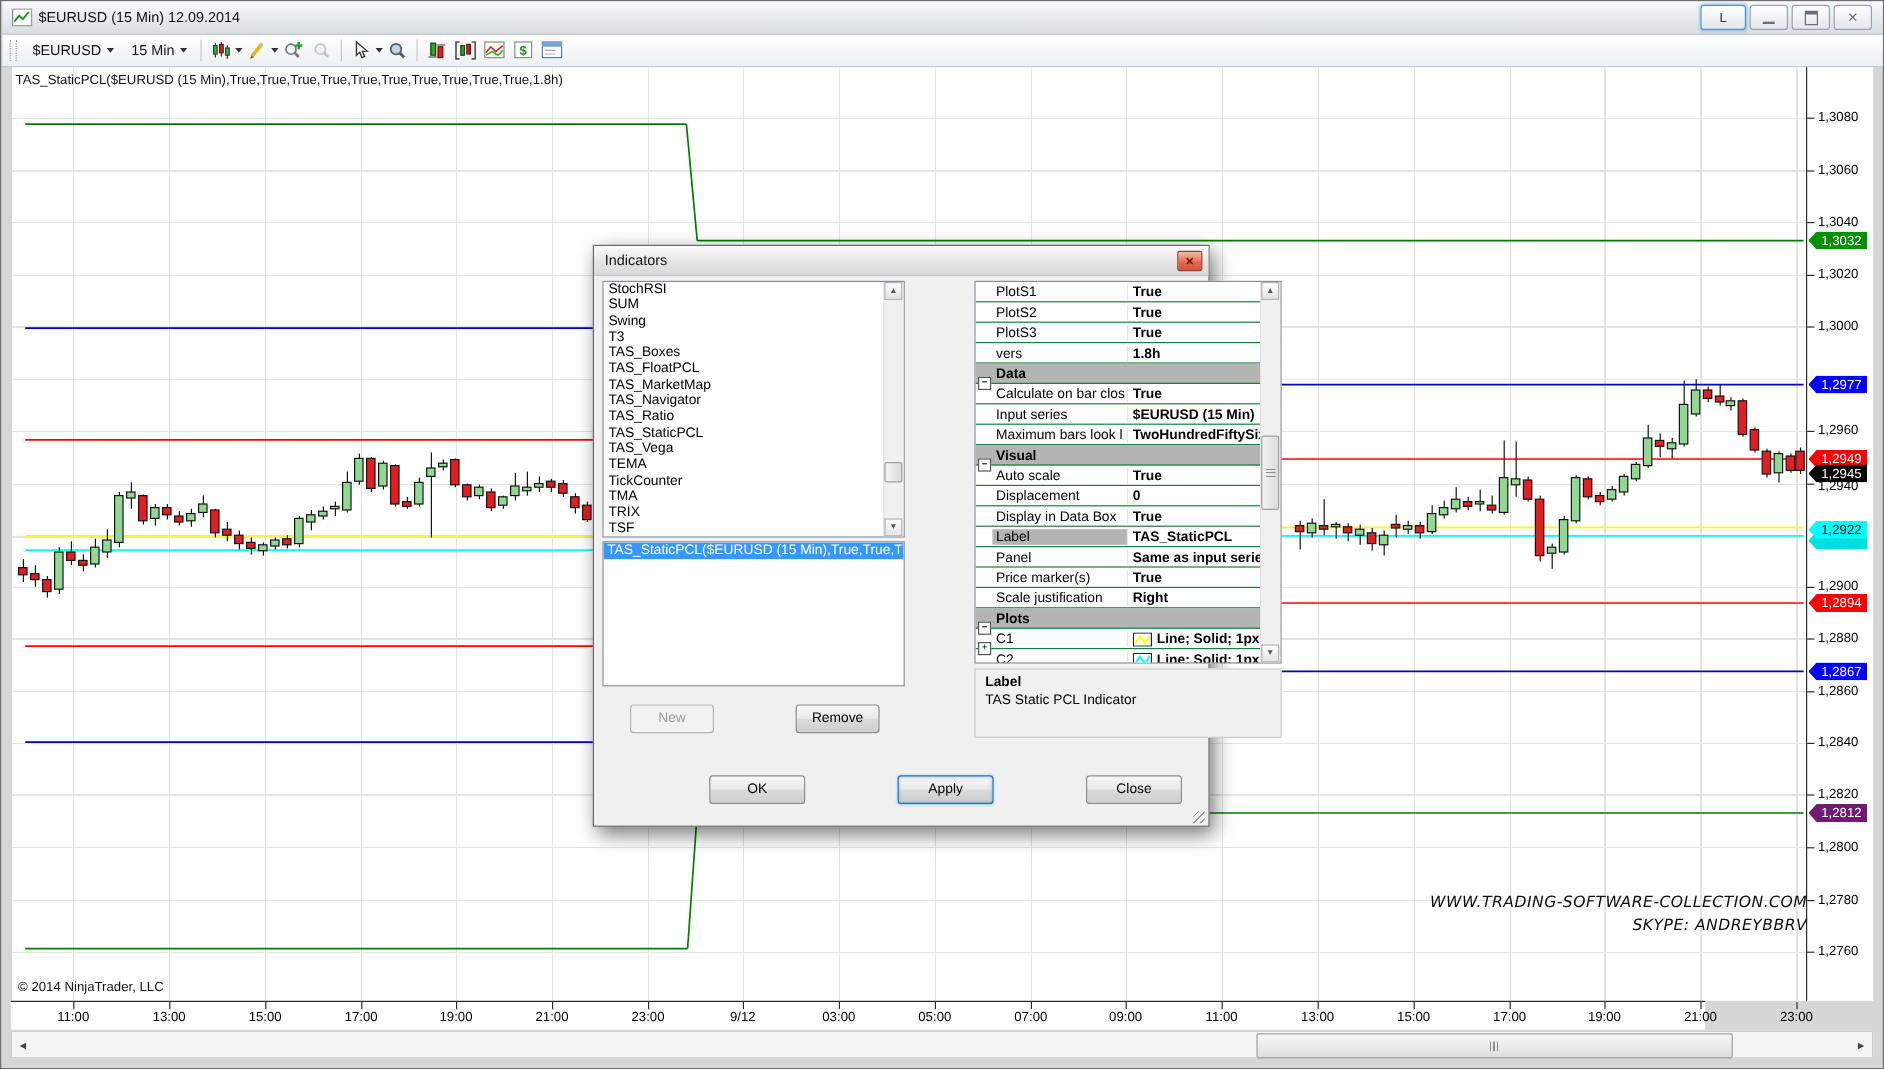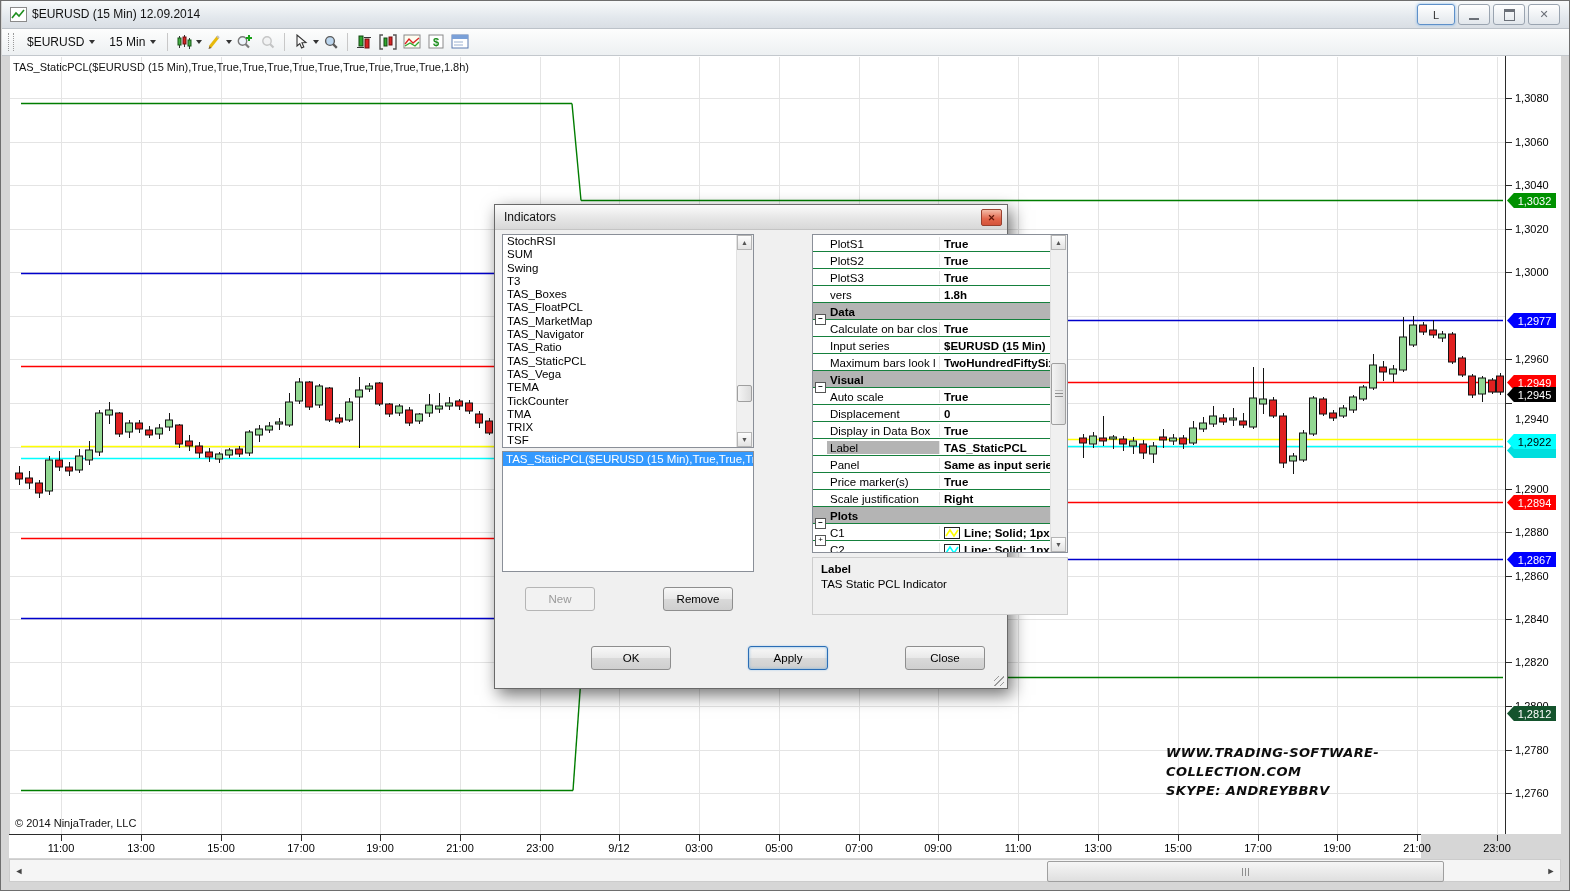--- a/index.html
+++ b/index.html
@@ -17,21 +17,21 @@
   .toolbar{left:1px;top:28px;width:1568px;height:27px;background:linear-gradient(#fdfdfd,#edf0f2);border-bottom:1px solid #c3c8cd;display:flex;align-items:center;padding-left:5px;box-sizing:border-box;}
   .grip{width:4px;height:18px;border-left:1px dotted #9a9a9a;border-right:1px dotted #9a9a9a;margin:0 6px 0 1px;}
   .tb-drop{display:flex;align-items:center;gap:5px;padding:3px 7px;font-size:12px;color:#111;}
   .caret{width:0;height:0;border-left:3px solid transparent;border-right:3px solid transparent;border-top:4px solid #333;}
   .tb-sep{width:1px;height:18px;background:#c8c8c8;margin:0 4px;}
   .tb-btn{width:24px;height:22px;display:flex;align-items:center;justify-content:center;}
   
   .chart-bg{left:9px;top:55px;width:1495px;height:778px;background:#fff;z-index:1;}
   #chart-svg{left:0;top:0;z-index:4;pointer-events:none;}
   .ind-label{left:12px;top:60px;font-size:11px;color:#111;z-index:6;white-space:nowrap;}
-  .watermark{left:1165px;top:742px;width:340px;text-align:left;font-weight:bold;font-style:italic;font-size:13px;line-height:19px;letter-spacing:0.4px;color:#0d0d0d;z-index:6;font-family:"DejaVu Sans",sans-serif;}
+  .watermark{left:1165px;top:742px;width:340px;text-align:right;font-weight:normal;font-style:italic;font-size:13px;line-height:19px;letter-spacing:0.4px;color:#0d0d0d;z-index:6;font-family:"DejaVu Sans",sans-serif;}
   .copyright{left:14px;top:816px;font-size:11px;color:#111;z-index:6;}
   
   .price-axis{left:1504px;top:55px;width:56px;height:778px;background:#fff;border-left:1px solid #2b2b2b;z-index:5;box-sizing:border-box;}
   .ptick{position:absolute;left:0;width:6px;height:1px;background:#2b2b2b;}
   .plabel{position:absolute;left:9px;font-size:11px;color:#000;white-space:nowrap;}
   .pmarker{position:absolute;left:1px;width:49px;height:15px;clip-path:polygon(0 50%,14% 0,100% 0,100% 100%,14% 100%);font-size:11px;font-weight:normal;display:flex;align-items:center;justify-content:center;padding-left:6px;box-sizing:border-box;}
   
   .time-axis{left:8px;top:833px;width:1412px;height:24px;background:#fff;border-top:1px solid #2b2b2b;z-index:5;box-sizing:border-box;}
   .ttick{position:absolute;top:0;width:1px;height:6px;background:#2b2b2b;}
   .tlabel{position:absolute;top:7px;font-size:11px;color:#000;transform:translateX(-50%);white-space:nowrap;}
@@ -461,21 +461,21 @@
       <div class="plabel" style="top: 80px;">1,3060</div>
       <div class="ptick" style="top: 129px;"></div>
       <div class="plabel" style="top: 123px;">1,3040</div>
       <div class="ptick" style="top: 173px;"></div>
       <div class="plabel" style="top: 167px;">1,3020</div>
       <div class="ptick" style="top: 216px;"></div>
       <div class="plabel" style="top: 210px;">1,3000</div>
       <div class="ptick" style="top: 303px;"></div>
       <div class="plabel" style="top: 297px;">1,2960</div>
       <div class="ptick" style="top: 347px;"></div>
-      <div class="plabel" style="top: 357px;">1,2940</div>
+      <div class="plabel" style="top: 343px;">1,2940</div>
       <div class="ptick" style="top: 433px;"></div>
       <div class="plabel" style="top: 427px;">1,2900</div>
       <div class="ptick" style="top: 476px;"></div>
       <div class="plabel" style="top: 470px;">1,2880</div>
       <div class="ptick" style="top: 520px;"></div>
       <div class="plabel" style="top: 514px;">1,2860</div>
       <div class="ptick" style="top: 563px;"></div>
       <div class="plabel" style="top: 557px;">1,2840</div>
       <div class="ptick" style="top: 606px;"></div>
       <div class="plabel" style="top: 600px;">1,2820</div>
@@ -486,21 +486,21 @@
       <div class="ptick" style="top: 737px;"></div>
       <div class="plabel" style="top: 731px;">1,2760</div>
       <div class="pmarker" style="top: 387px; background: rgb(0, 222, 222); color: rgb(0, 0, 0);"></div>
       <div class="pmarker" style="top: 378px; background: rgb(0, 255, 255); color: rgb(0, 0, 0);">1,2922</div>
       <div class="pmarker" style="top: 137px; background: rgb(0, 145, 0); color: rgb(255, 255, 255);">1,3032</div>
       <div class="pmarker" style="top: 257px; background: rgb(0, 0, 255); color: rgb(255, 255, 255);">1,2977</div>
       <div class="pmarker" style="top: 319px; background: rgb(255, 0, 0); color: rgb(255, 255, 255);">1,2949</div>
       <div class="pmarker" style="top: 331px; background: rgb(0, 0, 0); color: rgb(255, 255, 255);">1,2945</div>
       <div class="pmarker" style="top: 439px; background: rgb(255, 0, 0); color: rgb(255, 255, 255);">1,2894</div>
       <div class="pmarker" style="top: 496px; background: rgb(0, 0, 255); color: rgb(255, 255, 255);">1,2867</div>
-      <div class="pmarker" style="top: 614px; background: #14532d; color: rgb(255, 255, 255); margin-top: 36px;">1,2812</div>
+      <div class="pmarker" style="top: 614px; background: #701a75; color: rgb(255, 255, 255);">1,2812</div>
     </div>
 
   <div class="abs time-axis" id="time-axis">
       <div class="ttick" style="left: 52px;"></div>
       <div class="tlabel" style="left: 52px;">11:00</div>
       <div class="ttick" style="left: 132px;"></div>
       <div class="tlabel" style="left: 132px;">13:00</div>
       <div class="ttick" style="left: 212px;"></div>
       <div class="tlabel" style="left: 212px;">15:00</div>
       <div class="ttick" style="left: 292px;"></div>

